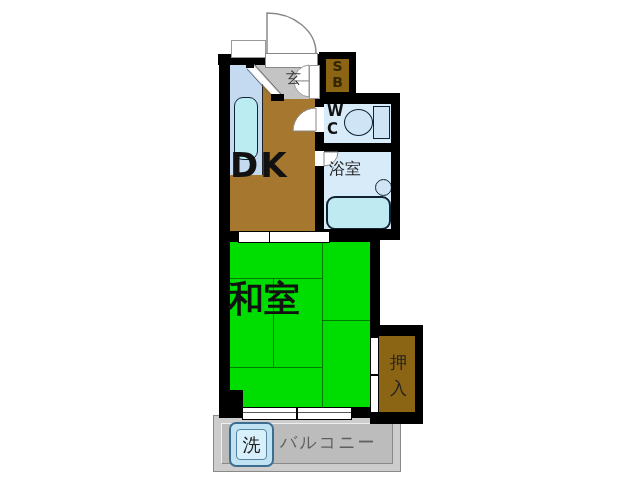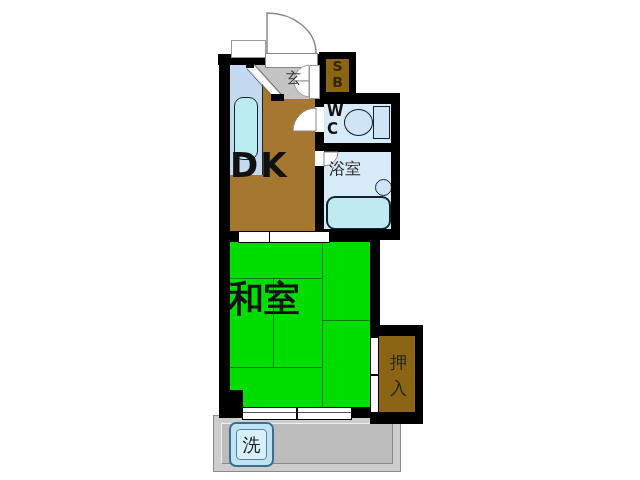--- a/index.html
+++ b/index.html
@@ -156,14 +156,15 @@
   <div class="abs label sb-label">
     <div>S</div>
     <div>B</div>
   </div>
   <div class="abs label wc-label">
     <div>W</div>
     <div>C</div>
   </div>
   <div class="abs label bath-label">浴室</div>
   <div class="abs label oshiire-label">押入</div>
+  <div class="abs balcony-label">バルコニー</div>
 
 </div>
 
 </body></html>

